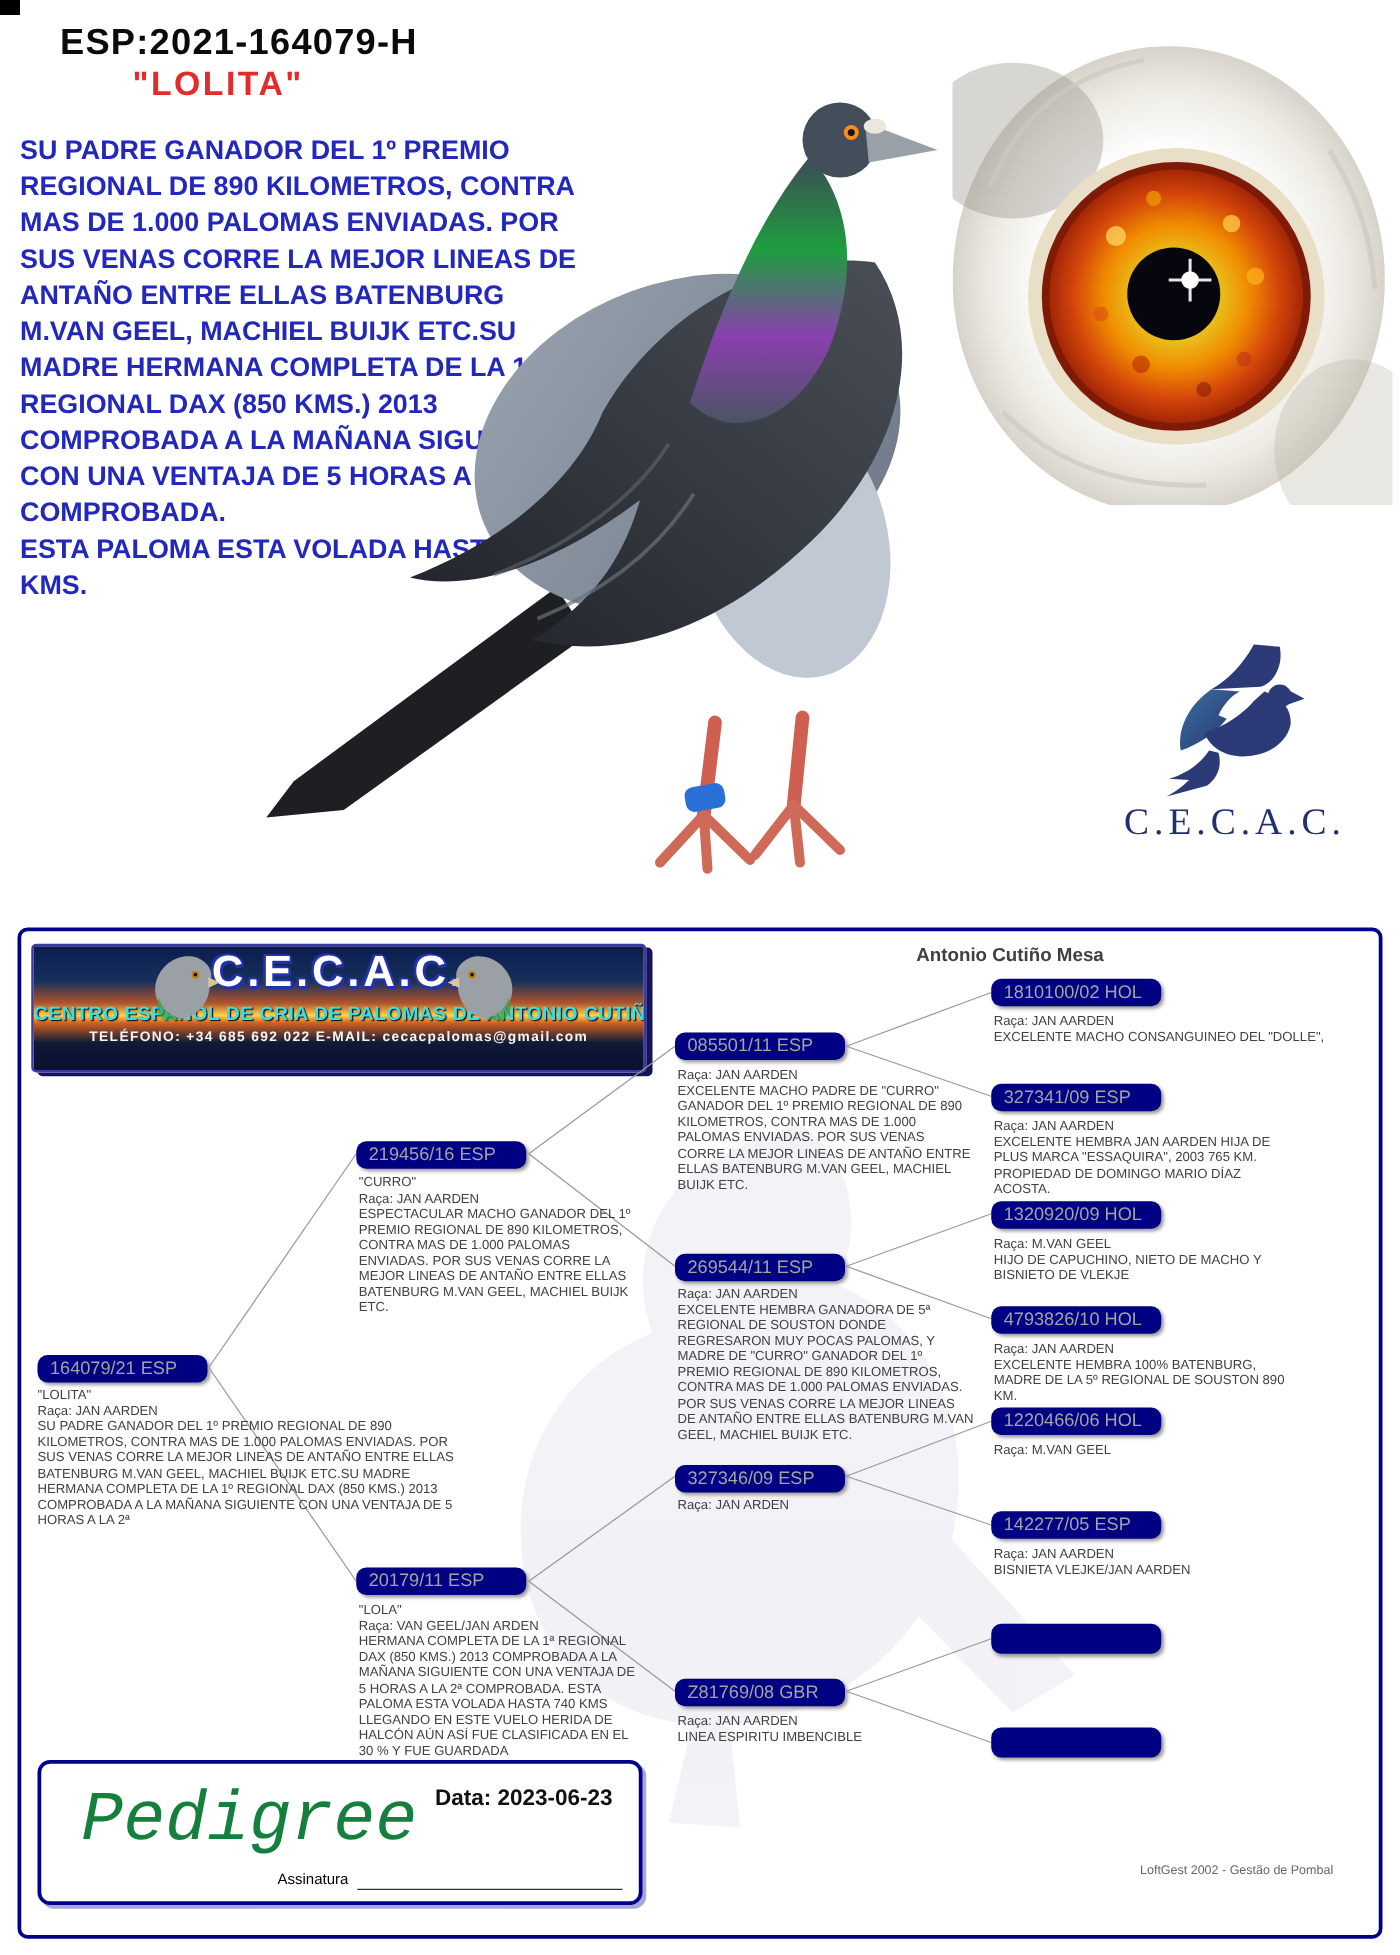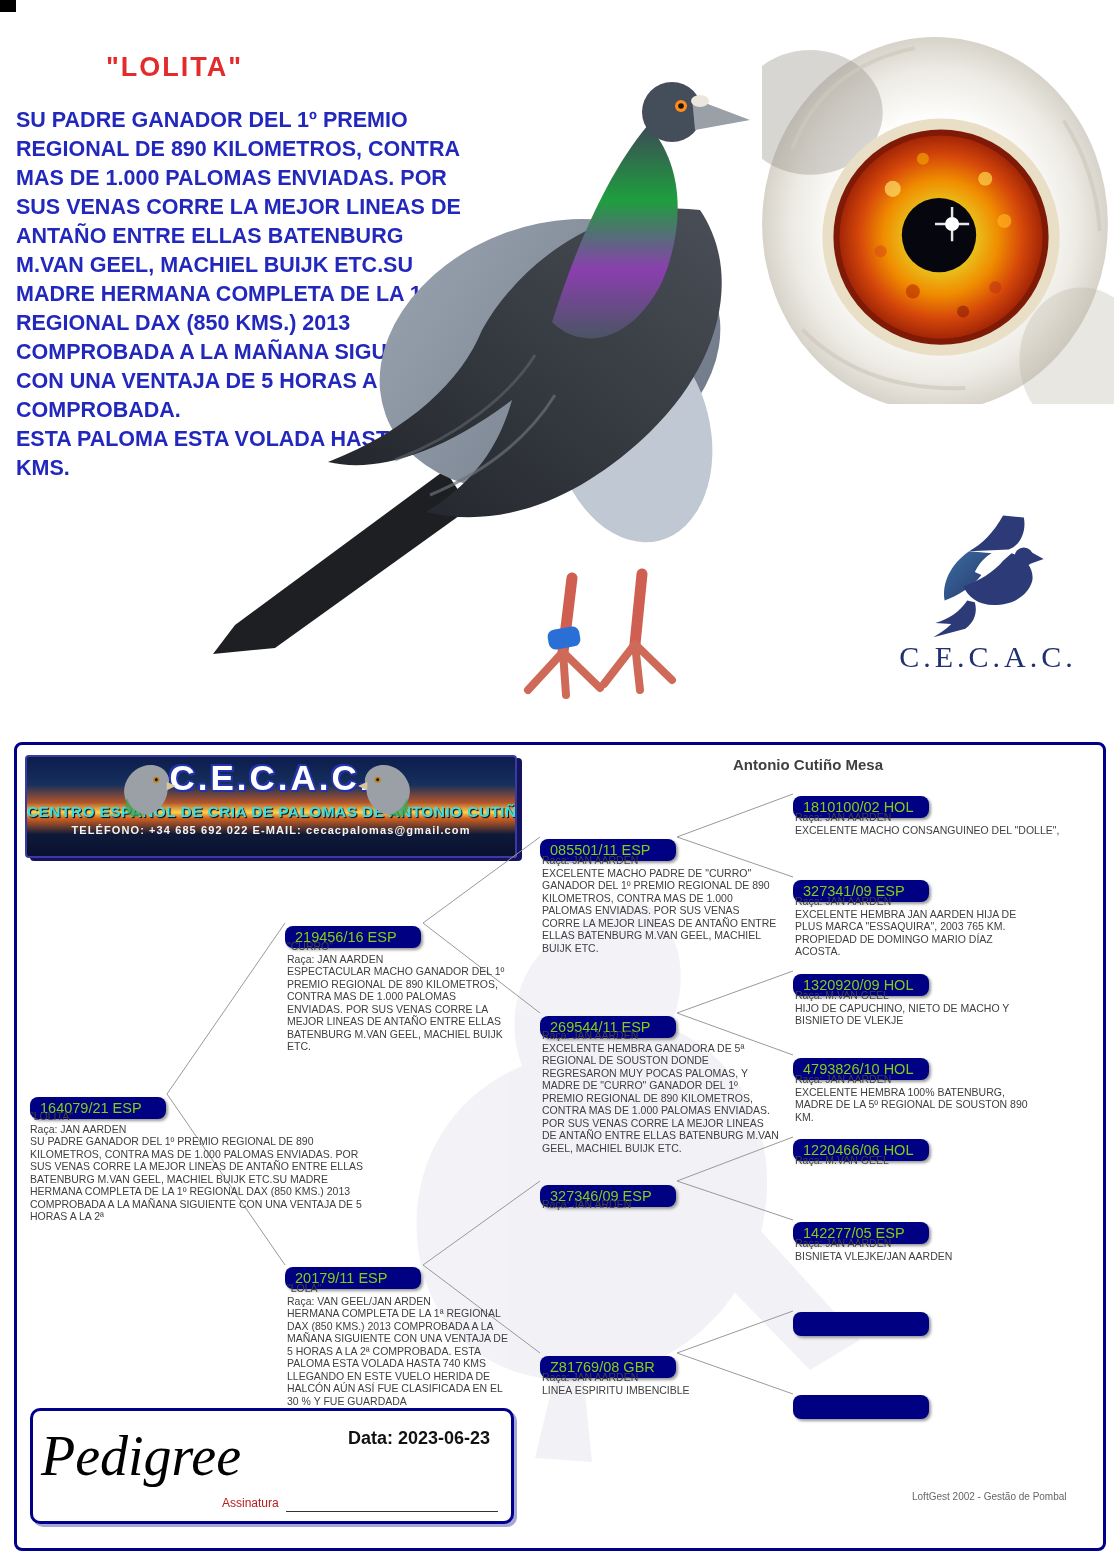--- a/index.html
+++ b/index.html
@@ -19,45 +19,46 @@
   .banner{left:25px;top:755px;width:488px;height:99px;border:2px solid #3a3aa0;border-radius:4px;
           box-shadow:5px 3px 0 #14145e;overflow:hidden;
           background:linear-gradient(#0c1c4e 0%,#16305c 28%,#b0542a 46%,#ffd34d 56%,#d06020 62%,#0e1a38 78%,#0a1030 100%);}
   .banner-title{margin-top:1px;text-align:center;font-size:35px;font-weight:bold;color:#fff;letter-spacing:3px;
       text-shadow:-2px 0 #2233aa,2px 0 #2233aa,0 -2px #2233aa,0 2px #2233aa,2px 2px #2233aa,-2px -2px #2233aa;}
   .banner-subtitle{margin-top:5px;text-align:center;font-size:15.5px;font-weight:bold;color:#39dfe0;
       letter-spacing:.4px;text-shadow:1px 1px 1px #002;white-space:nowrap;}
   .banner-line{margin-top:3px;text-align:center;font-size:11px;font-weight:bold;color:#f4f4f4;letter-spacing:1.1px;}
   .owner{left:733px;top:756px;font-size:15px;font-weight:bold;color:#404040;}
   
-  .node-box{background:#000082;color:#84cc16;border-radius:8px;height:20px;line-height:20px;
+  .node-box{background:#000082;color:#a3a3a3;border-radius:8px;height:20px;line-height:20px;
             padding:1px 10px;width:116px;font-size:14.5px;white-space:nowrap;
-            box-shadow:2px 2px 3px #9a9a9a;margin-top:13px;}
+            box-shadow:2px 2px 3px #9a9a9a;}
   .node-box.empty{width:116px;height:22px;}
   .node-text{color:#404040;font-size:10.5px;line-height:12.5px;}
   .node-name{white-space:pre-line;}
   .node-details{white-space:pre-line;}
   
   .footer-box{left:30px;top:1408px;width:478px;height:110px;border:3px solid #00008B;border-radius:10px;
               box-shadow:3px 3px 0 rgba(0,0,139,.35);background:#fff;}
-  .pedigree-script{left:41px;top:1424px;font-family:Liberation Serif, serif;font-style:italic;
-                   font-size:56px;color:#000000;}
+  .pedigree-script{left:65px;top:1424px;font-family:Liberation Mono, monospace;font-style:italic;
+                   font-size:56px;color:#15803d;}
   .date-label{left:348px;top:1428px;font-size:18px;font-weight:bold;color:#111;}
-  .sig-label{left:222px;top:1496px;font-size:12px;color:#b91c1c;}
+  .sig-label{left:222px;top:1496px;font-size:12px;color:#000000;}
   .sig-line{left:286px;top:1511px;width:212px;height:1px;background:#333;}
   .software{left:912px;top:1491px;font-size:10px;color:#666;}
   .lines-svg,.art-svg{position:absolute;left:0;top:0;pointer-events:none;}
 </style>
 </head>
 <body>
 
 <div class="page">
 
   <div class="abs corner-artifact"></div>
 
+  <div class="abs ring-title">ESP:2021-164079-H</div>
   <div class="abs bird-name">"LOLITA"</div>
   <div class="abs description">SU PADRE  GANADOR DEL 1º PREMIO REGIONAL DE 890 KILOMETROS, CONTRA MAS DE 1.000 PALOMAS ENVIADAS. POR SUS VENAS CORRE LA MEJOR LINEAS DE ANTAÑO ENTRE ELLAS BATENBURG M.VAN GEEL, MACHIEL BUIJK ETC.SU MADRE HERMANA COMPLETA DE LA 1º REGIONAL DAX (850 KMS.) 2013  COMPROBADA A LA MAÑANA SIGUIENTE CON UNA VENTAJA DE 5 HORAS A LA 2ª COMPROBADA.
 ESTA PALOMA ESTA VOLADA HASTA 740 KMS.</div>
 
   <svg class="abs" style="left:170px;top:40px;" width="640" height="660" viewBox="0 0 620 660">
     <defs>
       <linearGradient id="neckGrad" x1="0" y1="0" x2="0" y2="1">
         <stop offset="0" stop-color="#3d4a56"></stop>
           <stop offset="0.35" stop-color="#1e9e3e"></stop>
         <stop offset="0.68" stop-color="#8a3fae"></stop>

